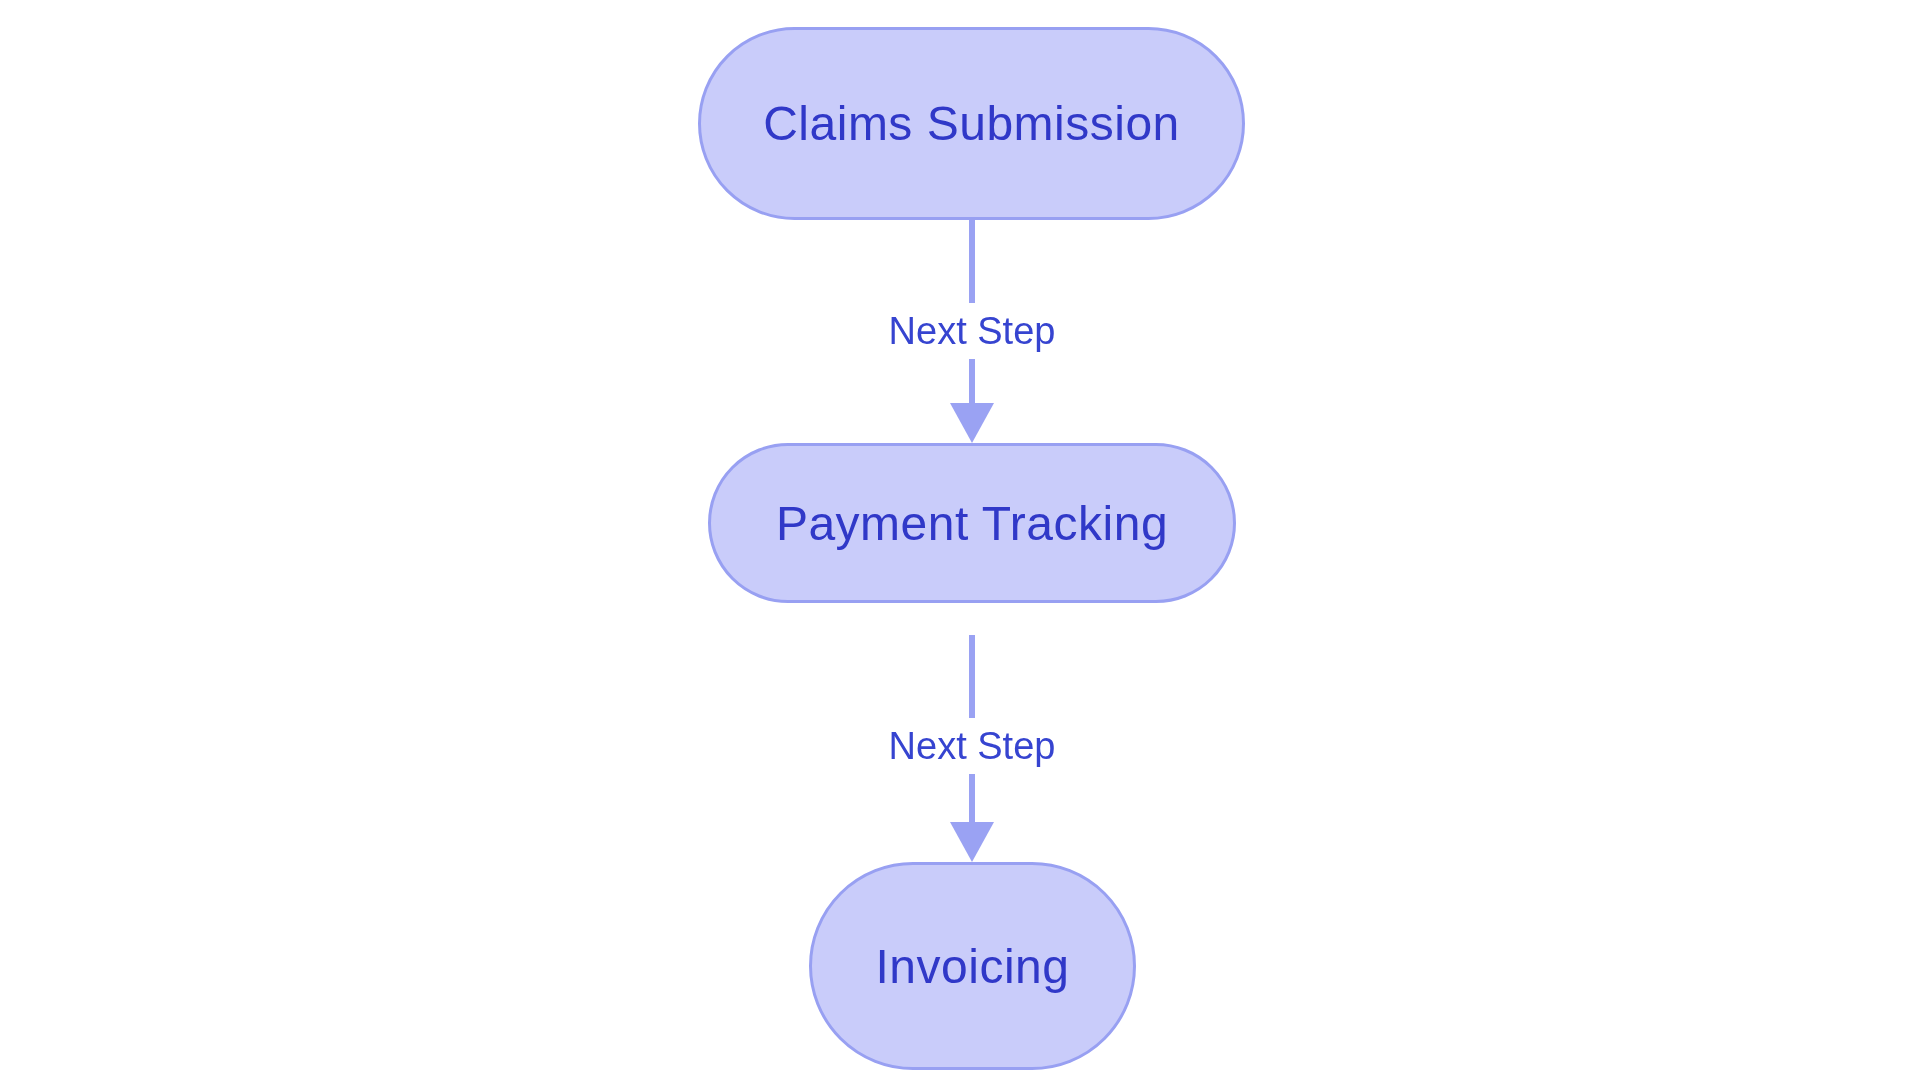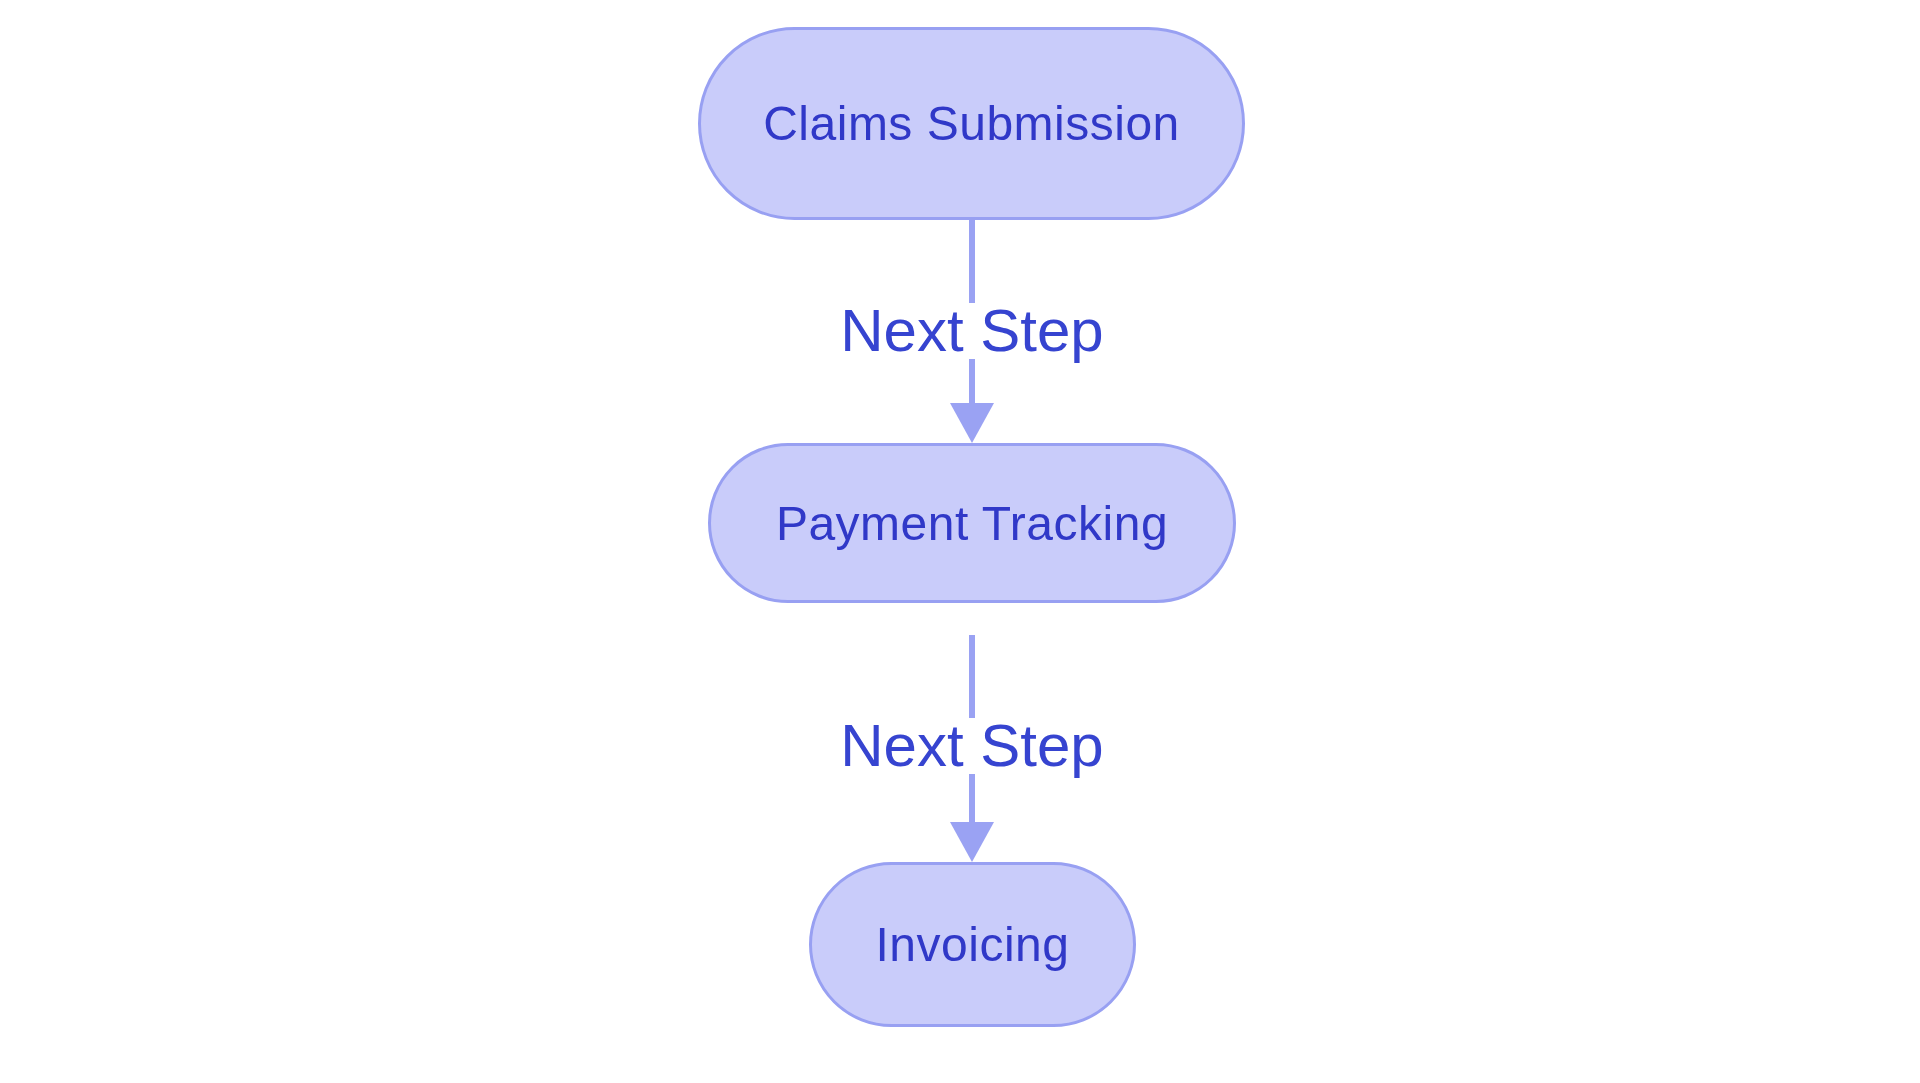--- a/index.html
+++ b/index.html
@@ -31,21 +31,21 @@
     display: flex;
     align-items: center;
     justify-content: center;
     color: var(--node-text);
     font-size: 48px;
     letter-spacing: 0.5px;
     white-space: nowrap;
   }
   .node-1 { left: 686px; top:  27px; width: 547px; height: 193px; }
   .node-2 { left: 696px; top: 443px; width: 528px; height: 160px; }
-  .node-3 { left: 797px; top: 862px; width: 327px; height: 165px; }
+  .node-3 { left: 797px; top: 862px; width: 327px; height: 208px; }
 
   .edge-line {
     position: absolute;
     width: 6px;
     left: 957px;
     background: var(--edge-line);
   }
   .edge-line-1 { top: 220px; height: 184px; }
   .edge-line-2 { top: 635px; height: 187px; }
 
@@ -59,21 +59,21 @@
   }
   .arrowhead-1 { top: 403px; }
   .arrowhead-2 { top: 822px; }
 
   .edge-label {
     position: absolute;
     left: 960px;
     transform: translateX(-50%);
     background: var(--background);
     color: var(--edge-label-text);
-    font-size: 60px;
+    font-size: 38px;
     line-height: 56px;
     padding: 0 8px;
     white-space: nowrap;
   }
   .edge-label-1 { top: 303px; }
   .edge-label-2 { top: 718px; }
 </style>
 </head>
 <body>
 

